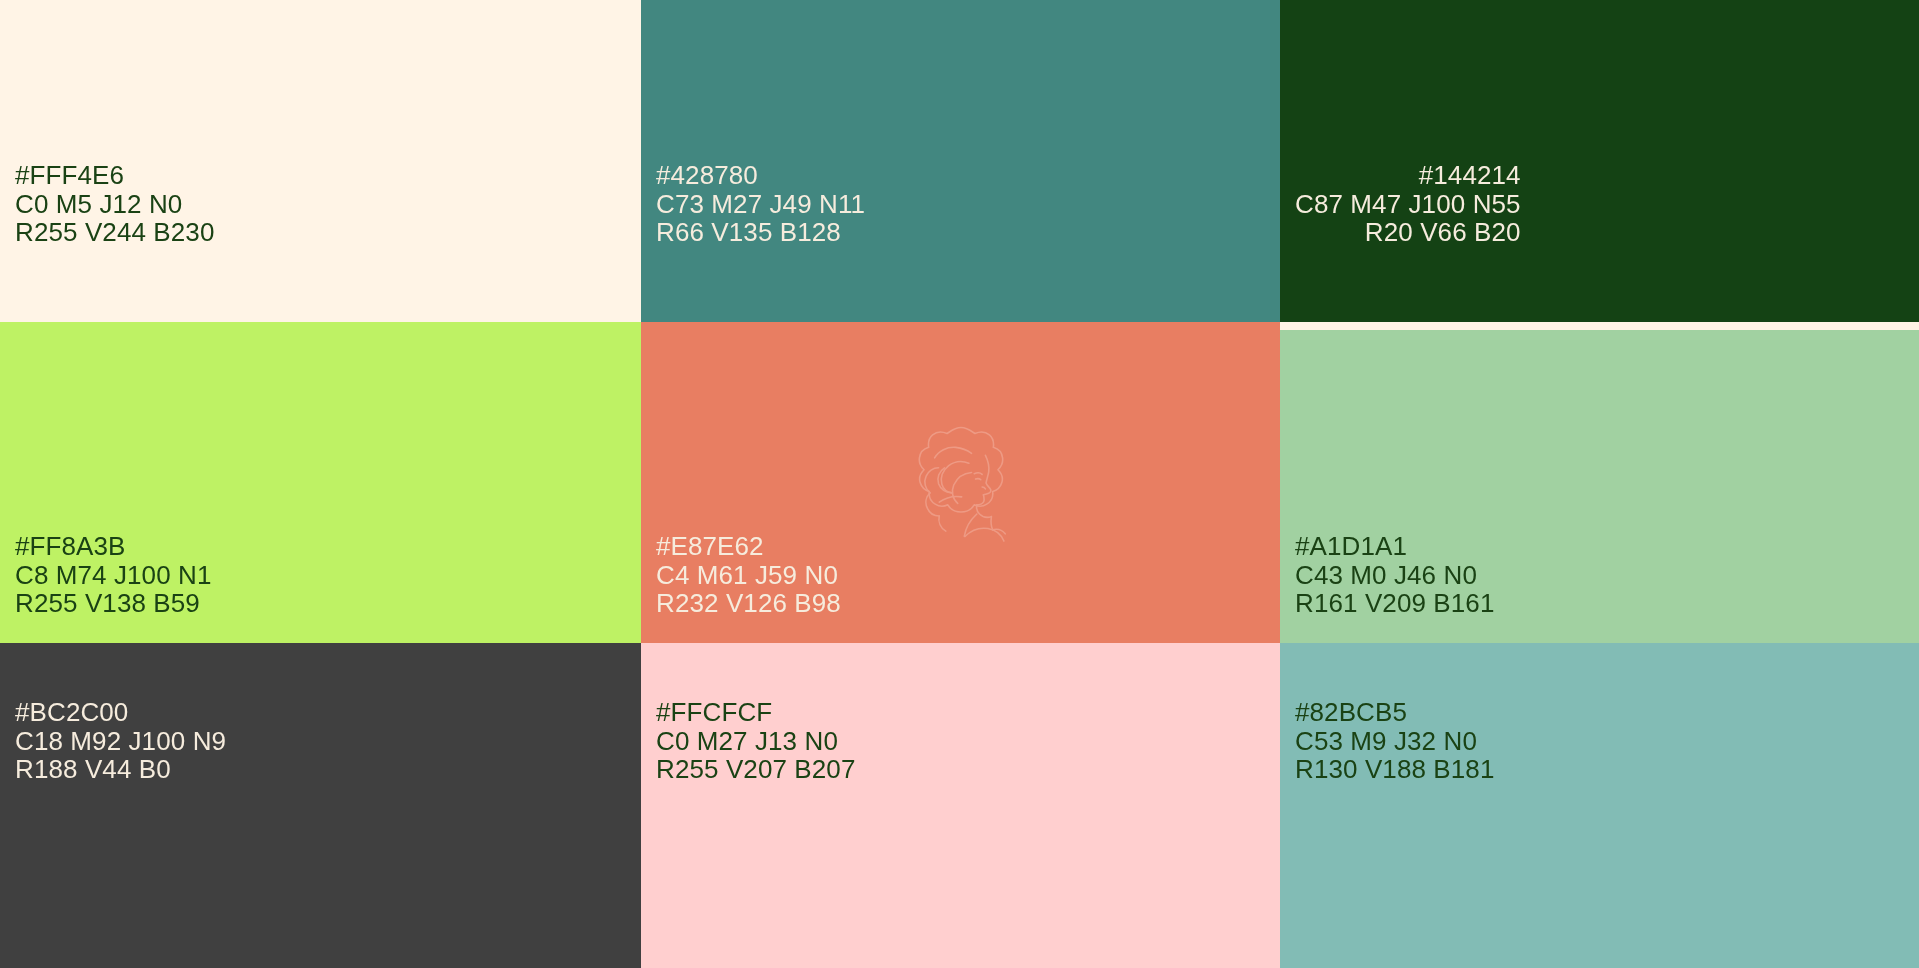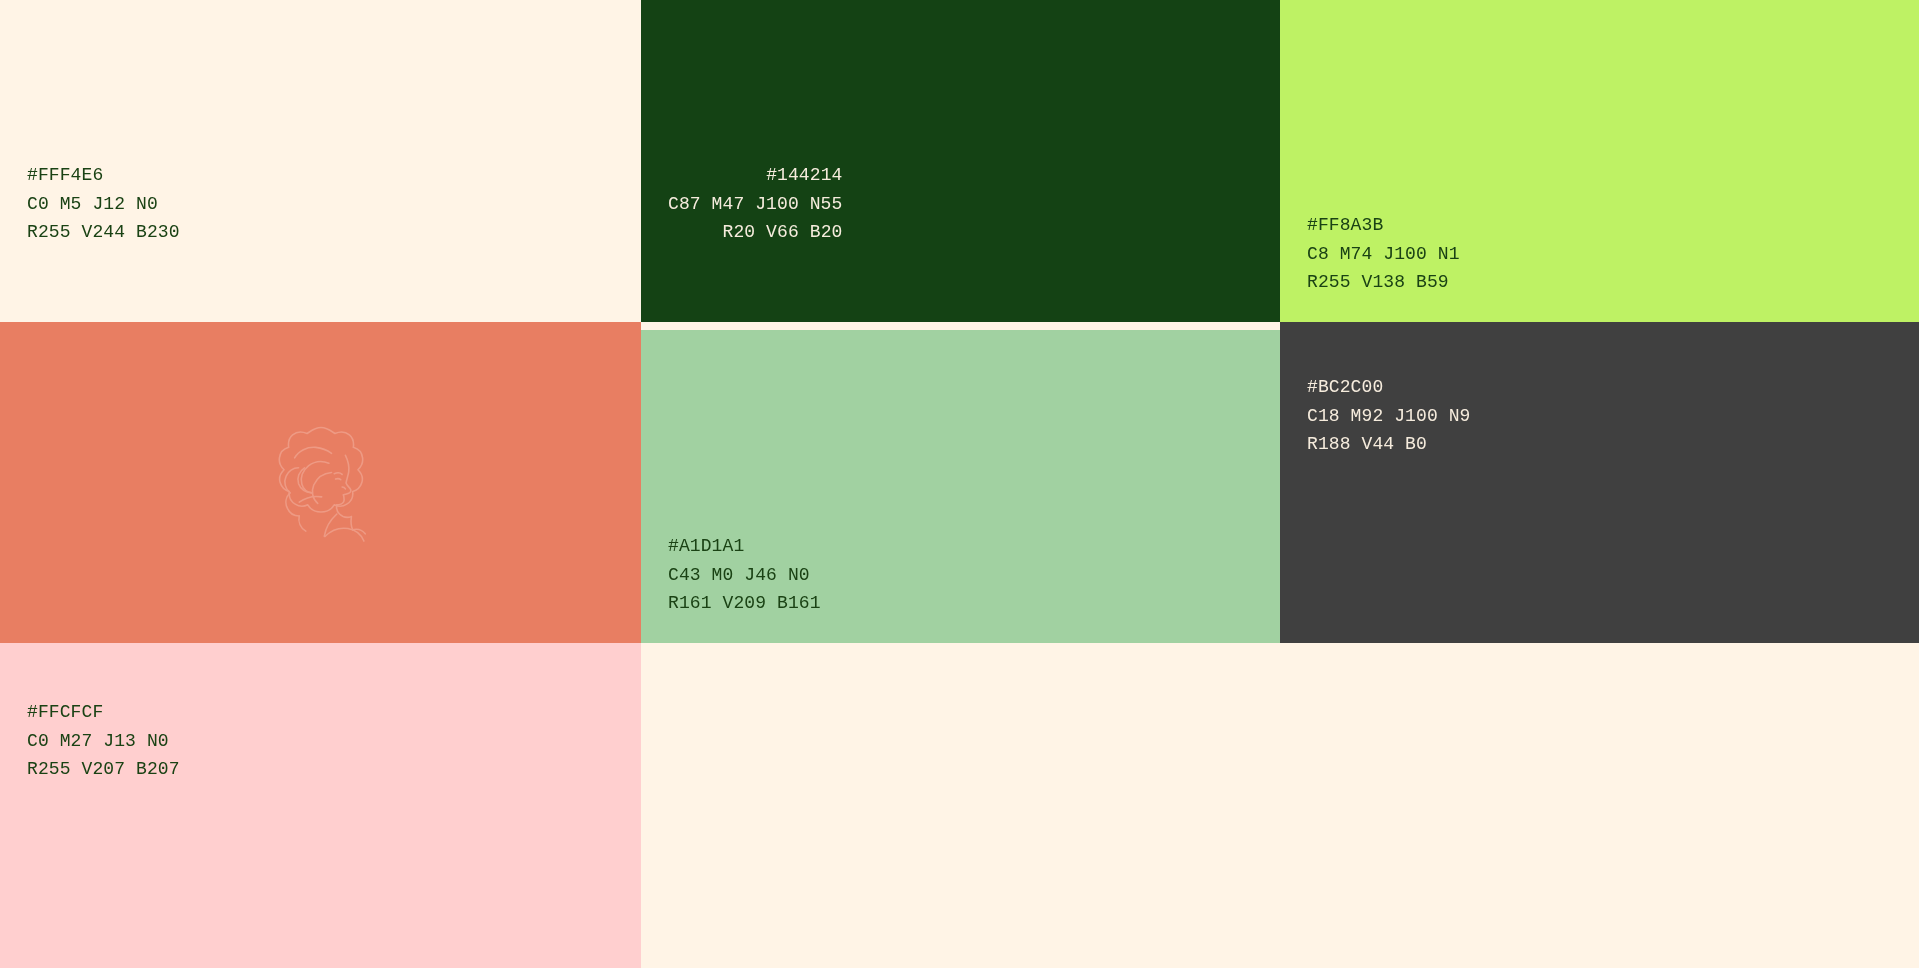--- a/index.html
+++ b/index.html
@@ -22,24 +22,24 @@
   }
 
   .swatch {
     position: relative;
     box-sizing: border-box;
     overflow: hidden;
   }
 
   .swatch-info {
     position: absolute;
-    left: 27px;
+    left: 15px;
     bottom: 0;
-    font-family: Liberation Mono, monospace;
-    font-size: 18px;
+    font-family: Liberation Sans, sans-serif;
+    font-size: 26px;
     line-height: 28.2px;
     letter-spacing: 0.1px;
     white-space: nowrap;
     -webkit-font-smoothing: antialiased;
   }
 
   
   .row-1 .swatch-info { bottom: 76px; }
   
   .row-2 .swatch-info { bottom: 26px; }
@@ -69,20 +69,27 @@
 <body>
 
 <div id="palette-grid">
     <div class="swatch row-1" style="background: rgb(255, 244, 230);">
       <div class="swatch-info" style="color: rgb(26, 66, 20);">
         <span class="line">#FFF4E6</span>
         <span class="line">C0 M5 J12 N0</span>
         <span class="line">R255 V244 B230</span>
       </div>
     </div>
+    <div class="swatch row-1" style="background: rgb(66, 135, 128);">
+      <div class="swatch-info" style="color: rgb(246, 236, 221);">
+        <span class="line">#428780</span>
+        <span class="line">C73 M27 J49 N11</span>
+        <span class="line">R66 V135 B128</span>
+      </div>
+    </div>
     <div class="swatch row-1" style="background: rgb(20, 66, 20);">
       <div class="swatch-info" style="color: rgb(246, 236, 221); text-align: right;">
         <span class="line">#144214</span>
         <span class="line">C87 M47 J100 N55</span>
         <span class="line">R20 V66 B20</span>
       </div>
     </div>
     <div class="swatch row-2" style="background: #bef264;">
       <div class="swatch-info" style="color: rgb(26, 66, 20);">
         <span class="line">#FF8A3B</span>
@@ -109,20 +116,25 @@
             <path d="M120 86c4-2 9-2 12 1"></path>
             <path d="M122 94c3-1 6-1 8 1"></path>
             <path d="M132 106c2 0 4 1 5 3"></path>
             <path d="M146 151c-1 8-1 14 2 20"></path>
             <path d="M124 147c-10 9-17 21-19 34"></path>
             <path d="M106 181c9-9 22-14 35-12 11 2 20 9 24 19"></path>
             <path d="M148 171c7-2 14 0 19 6"></path>
           </g>
         </svg>
       </div>
+      <div class="swatch-info" style="color: rgb(246, 236, 221);">
+        <span class="line">#E87E62</span>
+        <span class="line">C4 M61 J59 N0</span>
+        <span class="line">R232 V126 B98</span>
+      </div>
     </div>
     <div class="swatch row-2" style="background: rgb(161, 209, 161); margin-top: 8px;">
       <div class="swatch-info" style="color: rgb(26, 66, 20);">
         <span class="line">#A1D1A1</span>
         <span class="line">C43 M0 J46 N0</span>
         <span class="line">R161 V209 B161</span>
       </div>
     </div>
     <div class="swatch row-3" style="background: #404040; padding-left: 20px;">
       <div class="swatch-info" style="color: rgb(246, 236, 221);">
@@ -131,13 +143,20 @@
         <span class="line">R188 V44 B0</span>
       </div>
     </div>
     <div class="swatch row-3" style="background: rgb(255, 207, 207);">
       <div class="swatch-info" style="color: rgb(26, 66, 20);">
         <span class="line">#FFCFCF</span>
         <span class="line">C0 M27 J13 N0</span>
         <span class="line">R255 V207 B207</span>
       </div>
     </div>
+    <div class="swatch row-3" style="background: rgb(130, 188, 181);">
+      <div class="swatch-info" style="color: rgb(26, 66, 20);">
+        <span class="line">#82BCB5</span>
+        <span class="line">C53 M9 J32 N0</span>
+        <span class="line">R130 V188 B181</span>
+      </div>
+    </div>
   </div>
 
 </body></html>

